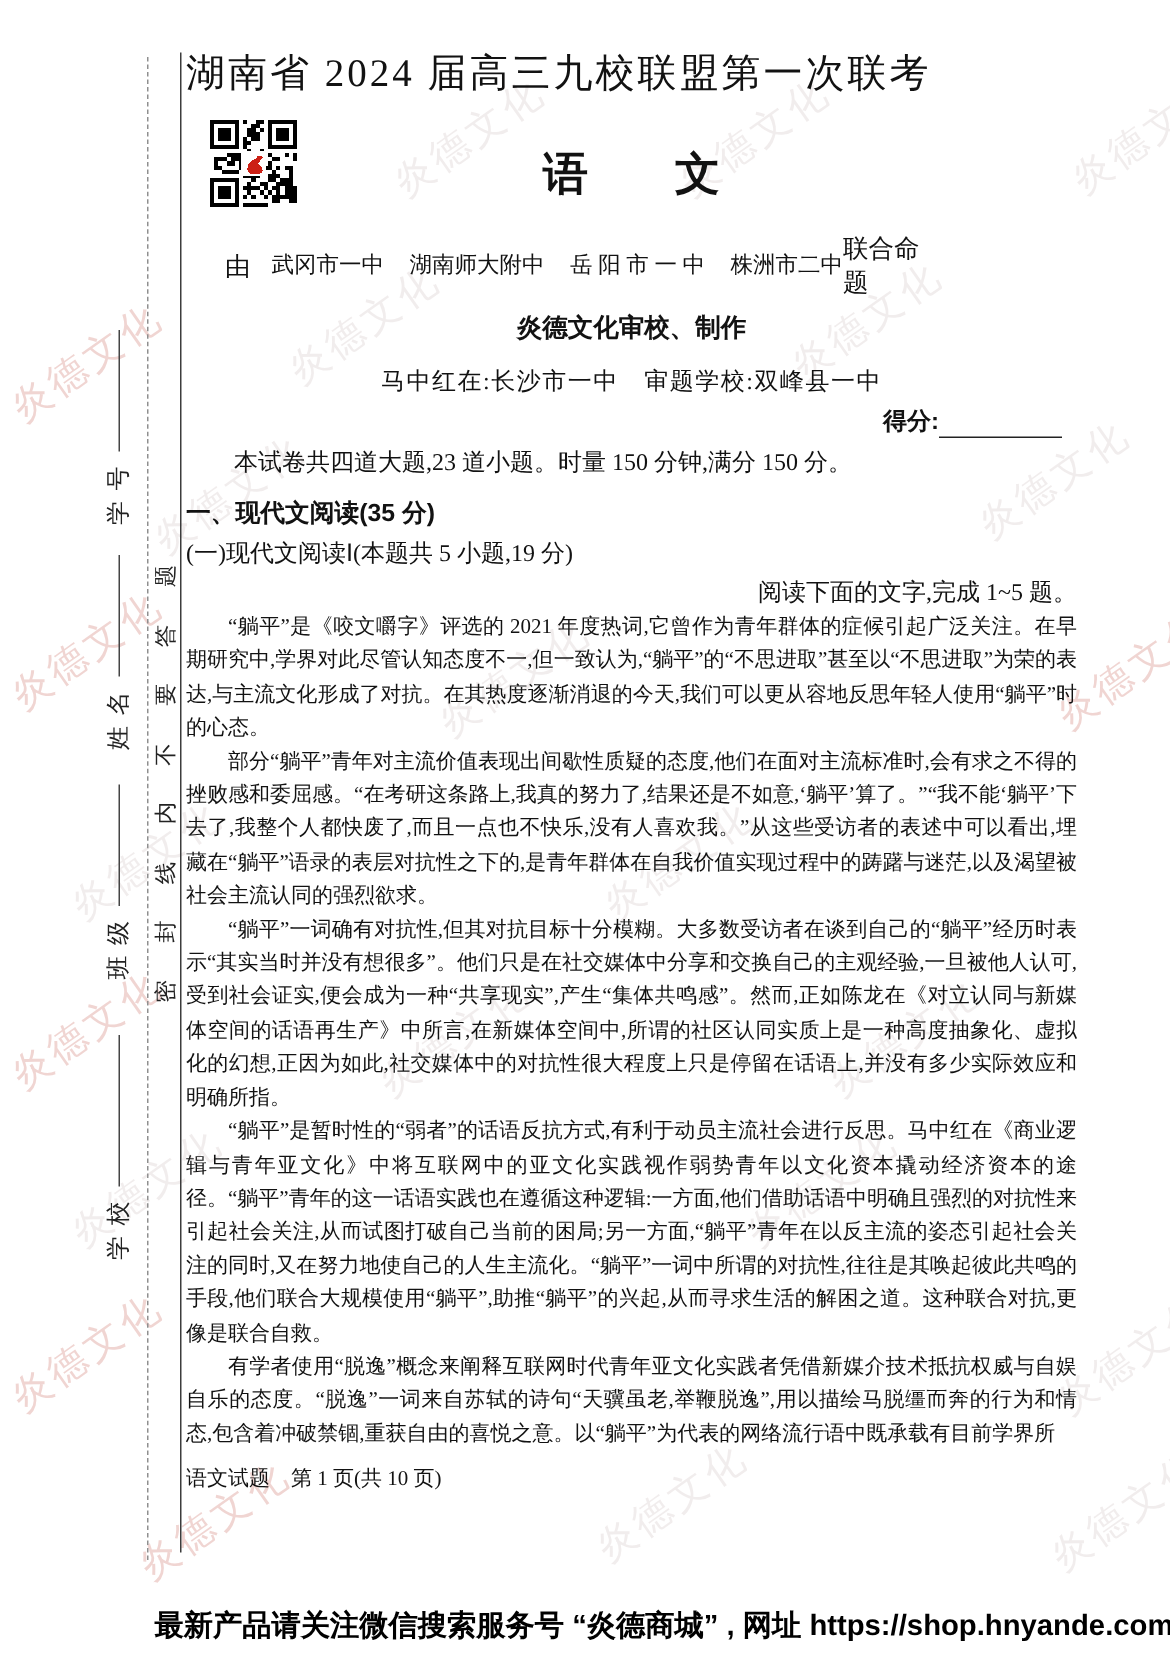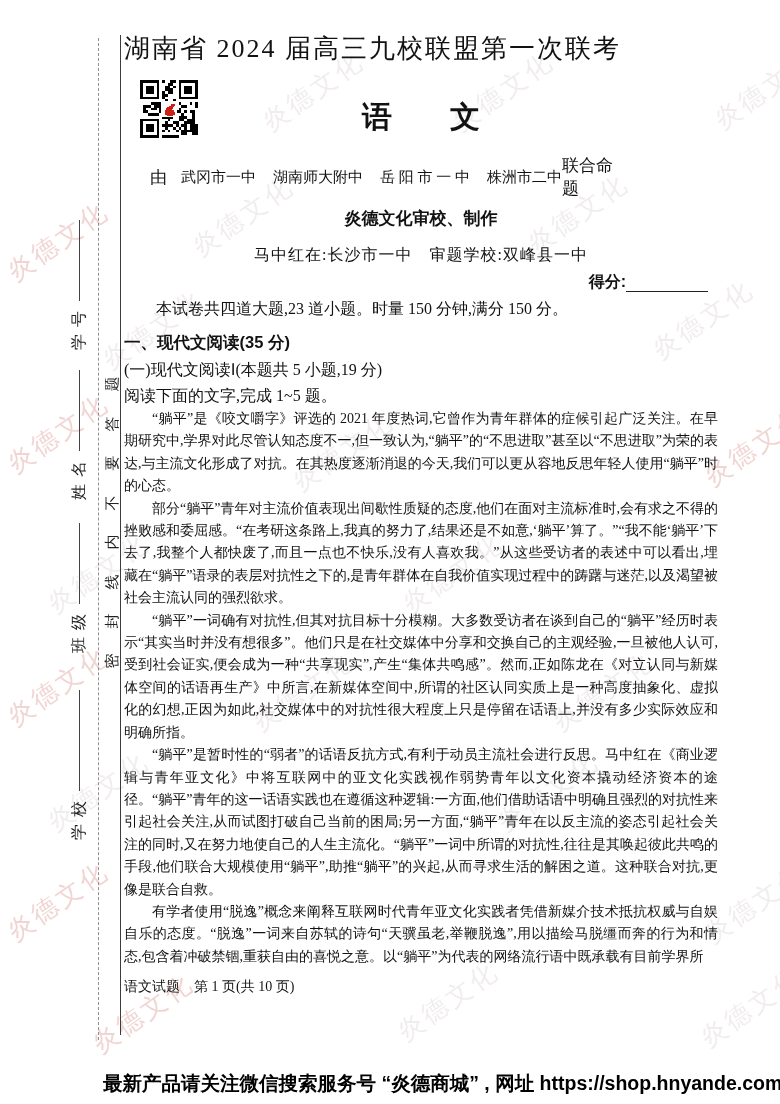--- a/index.html
+++ b/index.html
@@ -65,21 +65,21 @@
   .score-row { margin-top:6px; display:flex; justify-content:flex-end; align-items:flex-end;
     padding-right:10px; font-size:16px; font-weight:700;
     font-family:"Liberation Sans", sans-serif; line-height:20px; }
   .score-blank { display:inline-block; width:82px; border-bottom:1px solid #222; height:18px; }
 
   .intro-line { margin:6px 0 0 0; font-size:16px; text-indent:2em; line-height:21px; }
 
   .sec-title { margin:12px 0 0 0; font-size:16.5px; font-weight:700;
     font-family:"Liberation Sans", sans-serif; line-height:22px; }
   .sec-sub { margin:6px 0 0 0; font-size:16px; line-height:21px; }
-  .read-prompt { margin:5px 0 0 0; font-size:16px; line-height:21px; }
+  .read-prompt { margin:5px 0 0 0; font-size:16px; line-height:21px;text-align:right; }
 
   .passage { margin:2px 0 0 0; }
   .passage p { margin:0; font-size:14px; line-height:22.4px; text-align:justify;
     text-indent:2em; }
 
   .footer-line { margin-top:8px; font-size:14px; line-height:21px; }
 
   .banner {
     position:absolute; left:103px; top:1070px; font-size:19.5px; font-weight:700;
     font-family:"Liberation Sans", sans-serif; color:#000; white-space:nowrap;

